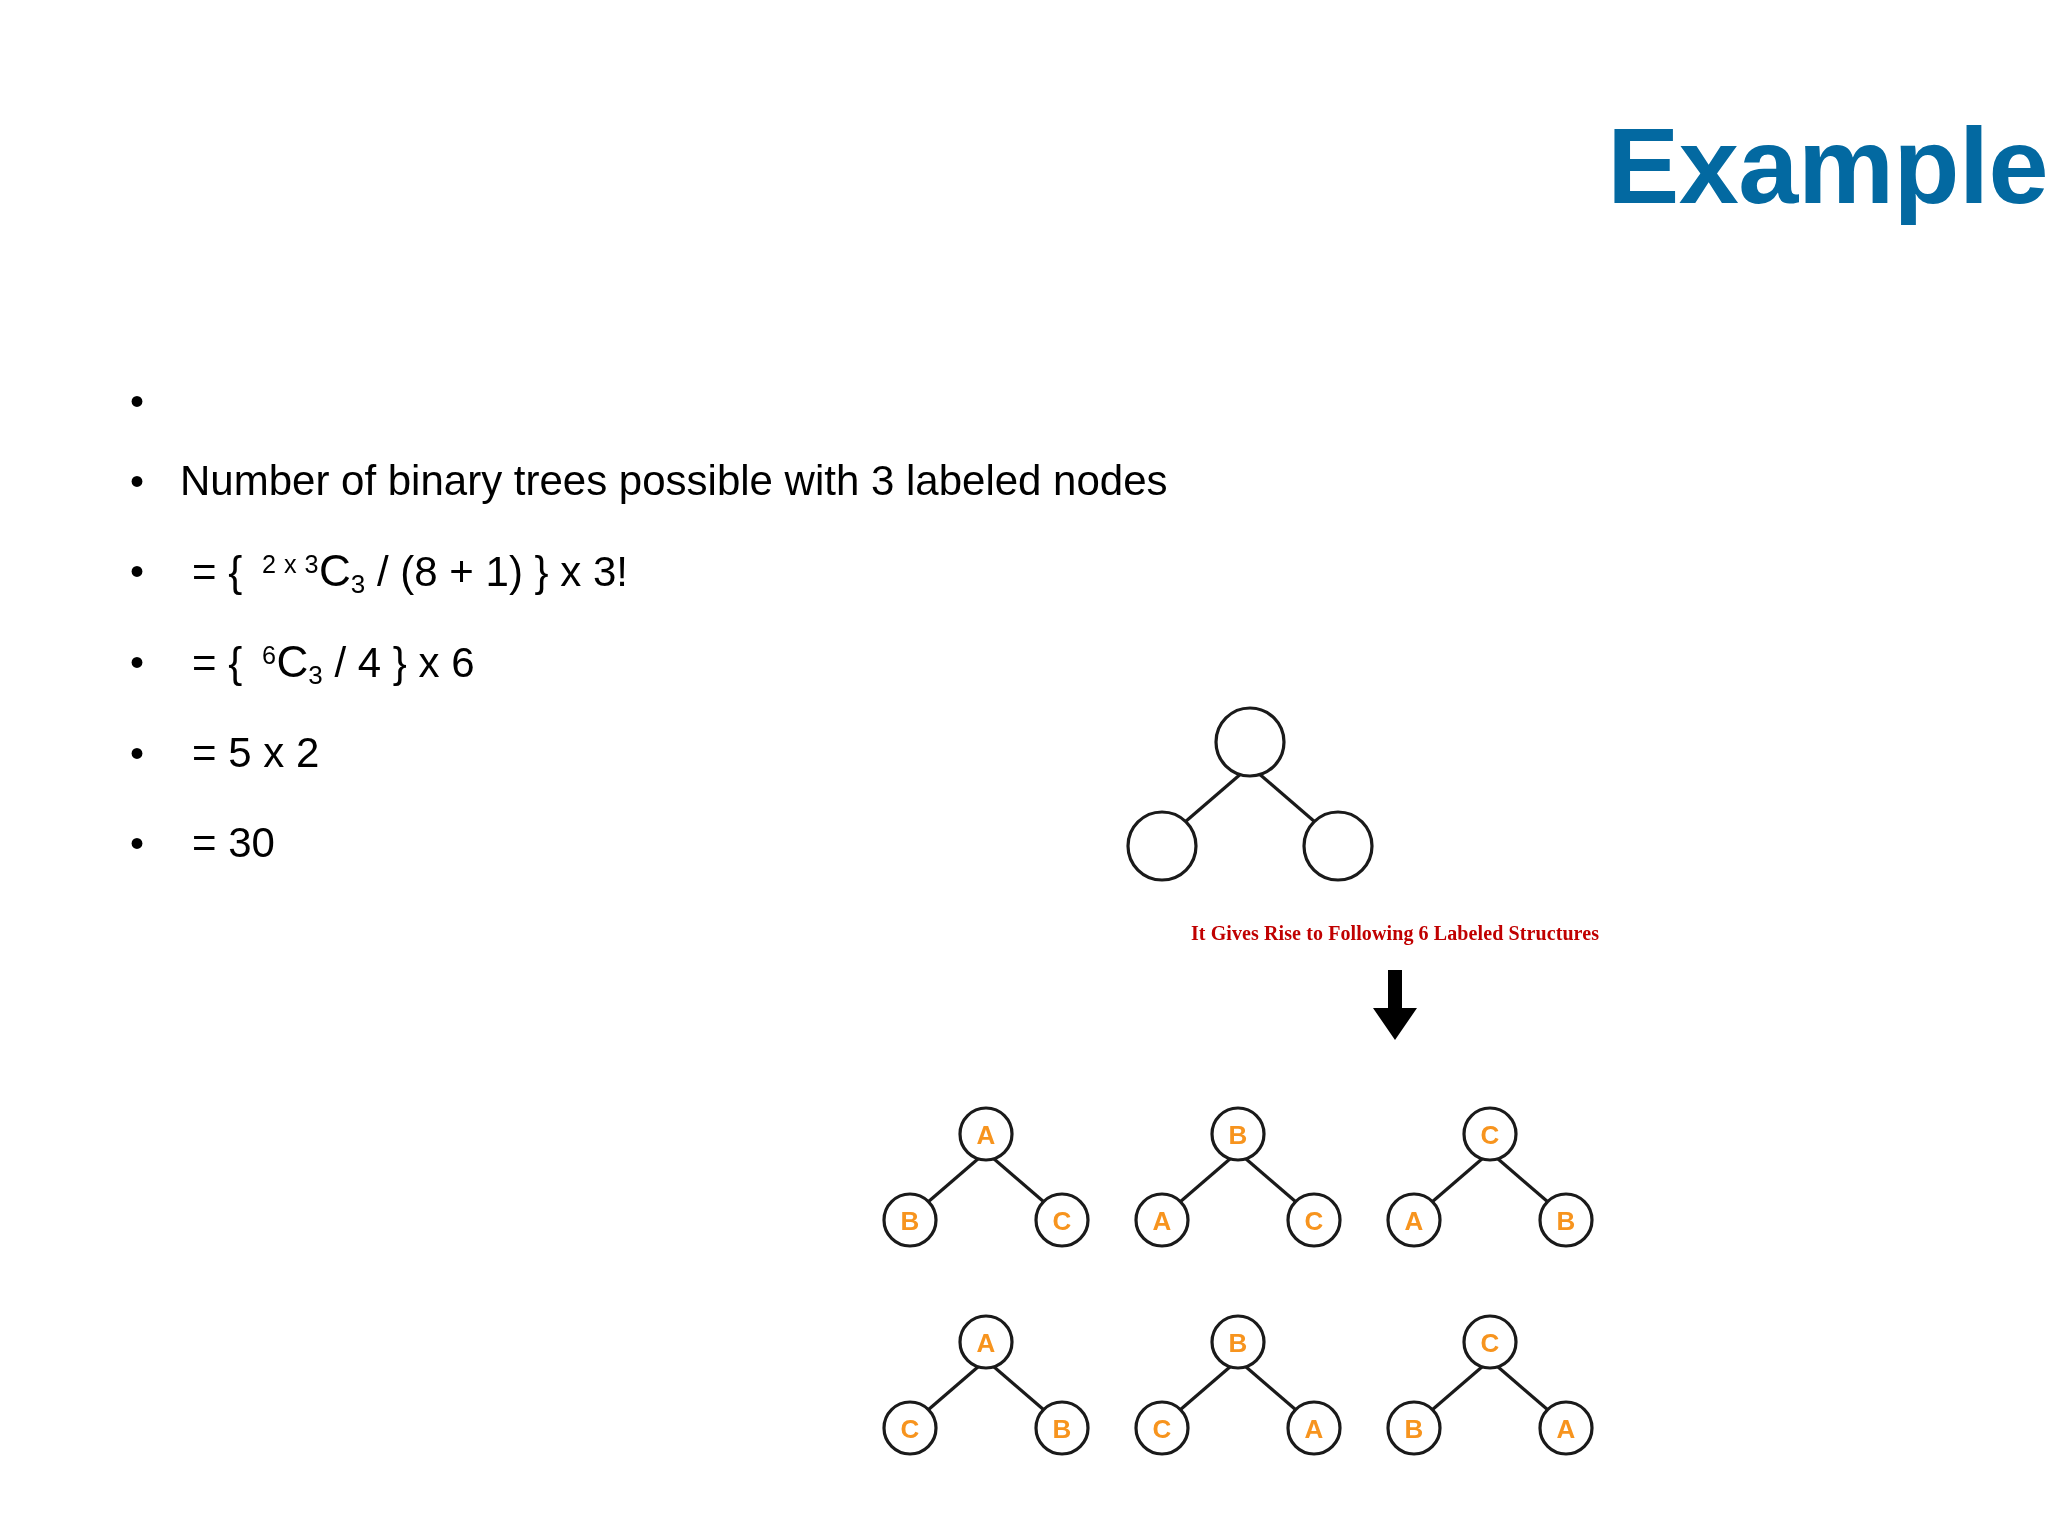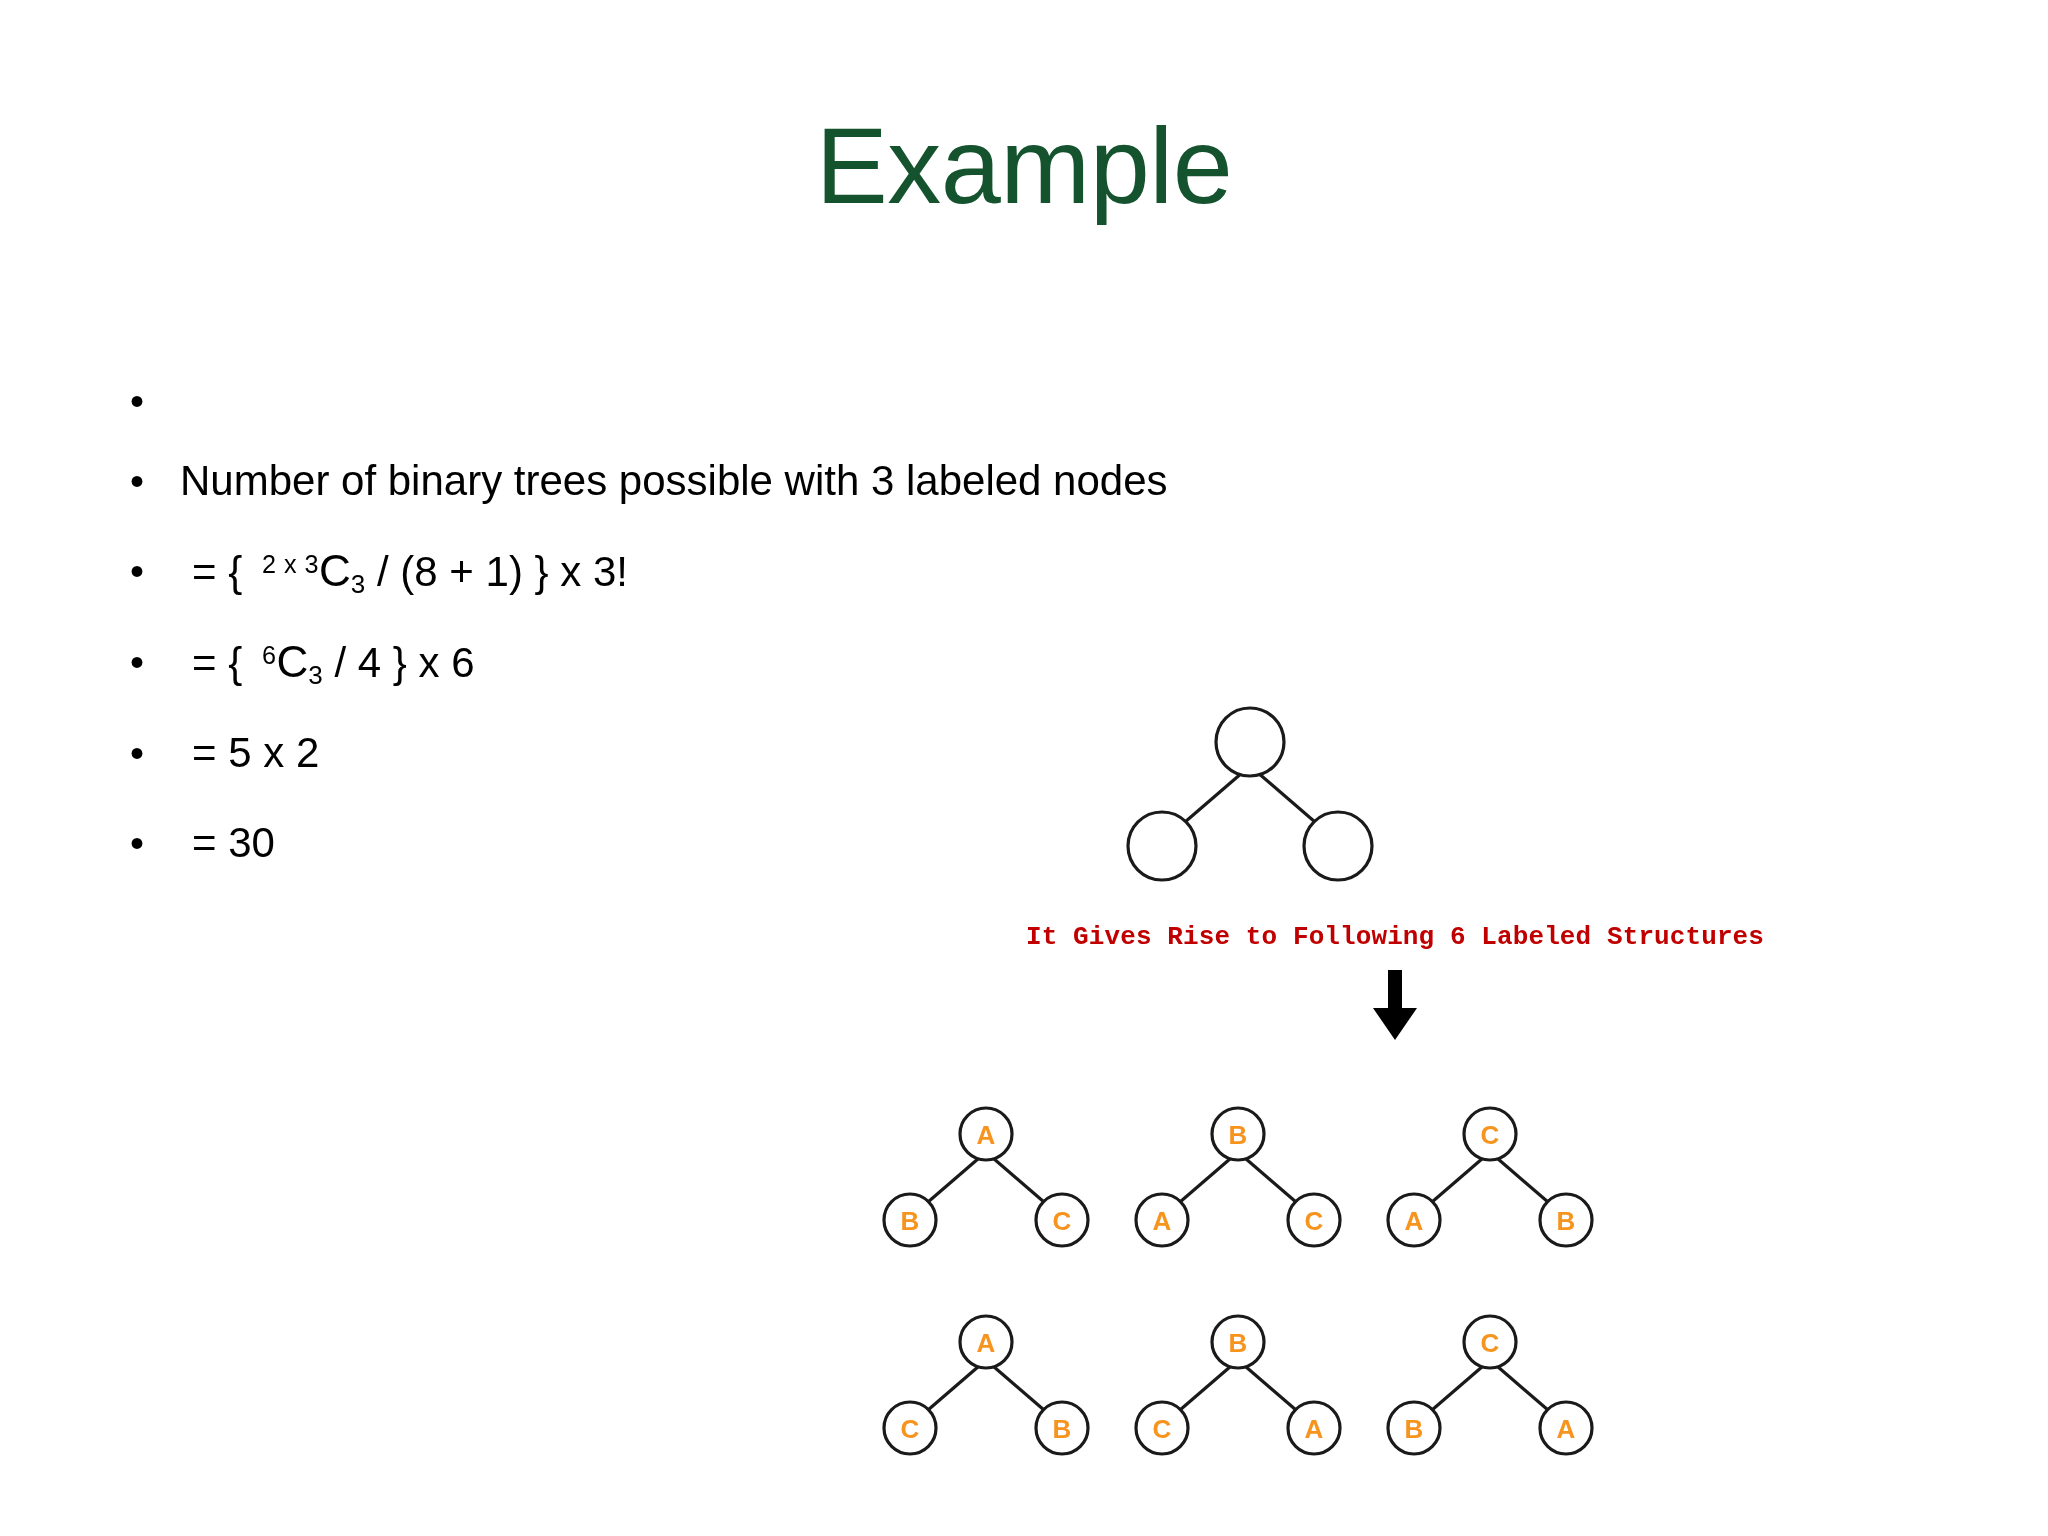--- a/index.html
+++ b/index.html
@@ -15,26 +15,26 @@
     color: #000000;
     position: relative;
   }
 
   
   #slide-title {
     position: absolute;
     left: 0;
     top: 108px;
     width: 2048px;
-    text-align: center;
+    text-align: right;
     font-size: 108px;
     line-height: 1.08;
-    font-weight: 400;
+    font-weight: 700;
     letter-spacing: -0.5px;
-    color: #14532d;
+    color: #0369a1;
   }
 
   
   #bullet-list {
     position: absolute;
     left: 108px;
     top: 370px;
     width: 1790px;
   }
   .bullet-row {
@@ -85,24 +85,24 @@
   }
   .tree-svg { display: block; }
 
   #figure-caption {
     position: absolute;
     left: 0;
     top: 222px;
     width: 1070px;
     text-align: center;
     color: #c00000;
-    font-size: 26px;
+    font-size: 20px;
     font-weight: bold;
     letter-spacing: 0.1px;
-    font-family: Liberation Mono, monospace;
+    font-family: Liberation Serif, serif;
   }
 
   #top-tree-wrap {
     position: absolute;
     left: 250px;
     top: 0;
   }
   #arrow-wrap {
     position: absolute;
     left: 0;

